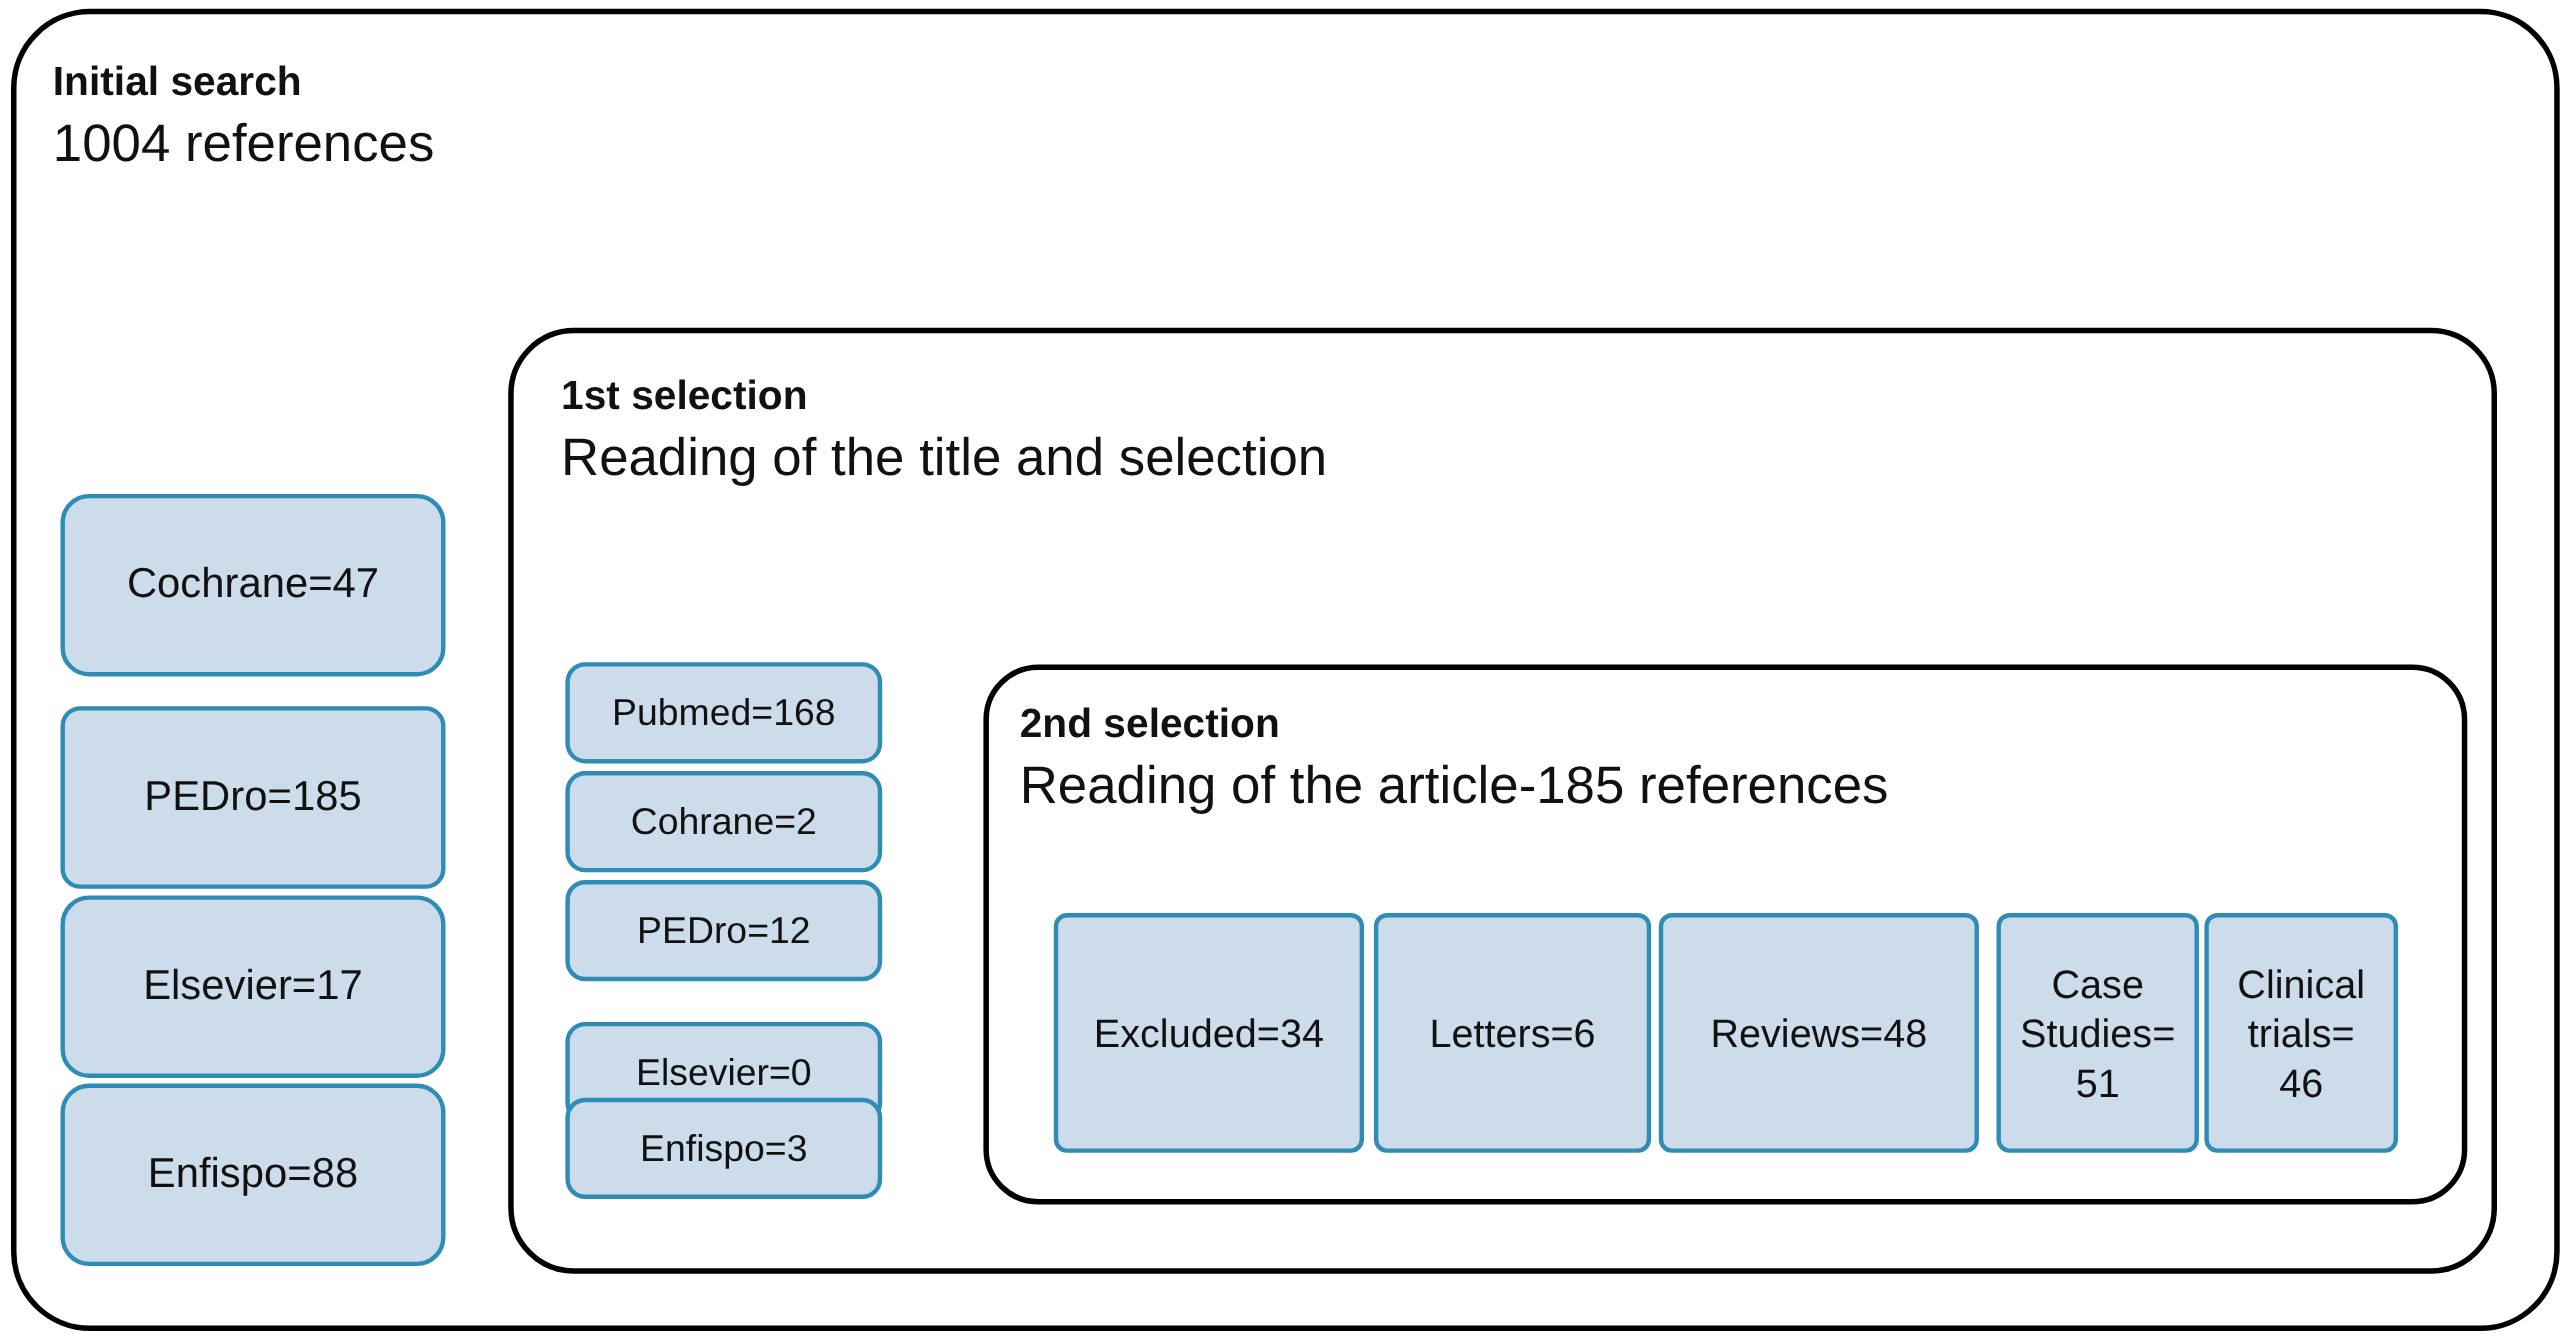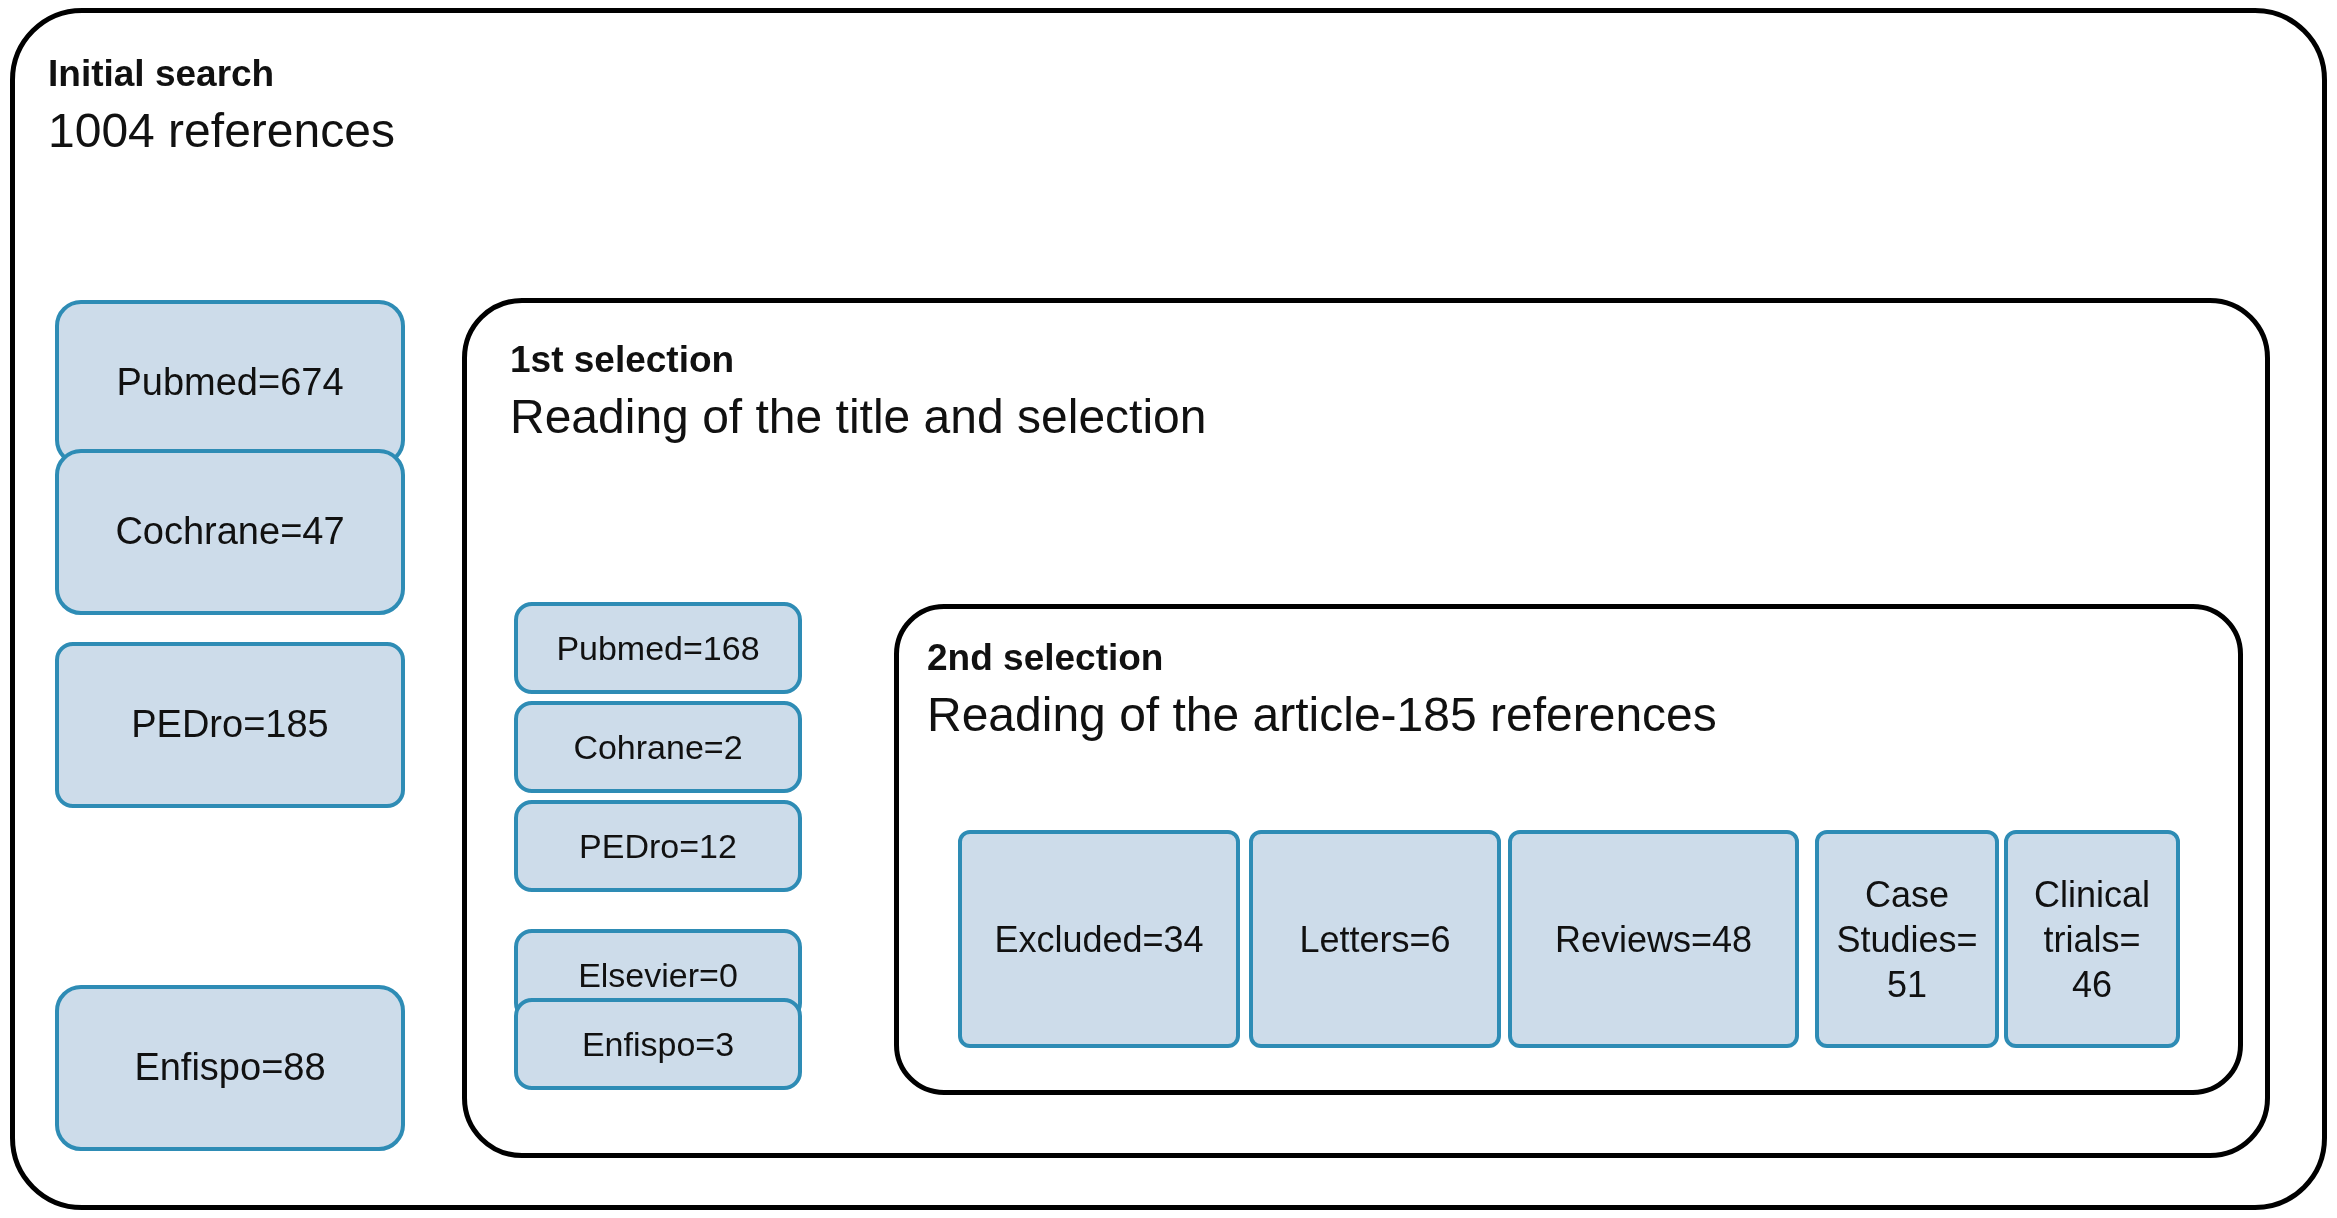--- a/index.html
+++ b/index.html
@@ -77,23 +77,23 @@
 
 <div class="canvas">
 
   <div class="container outer-container">
 
     <div class="stage-header hdr-initial">
       <div class="stage-title">Initial search</div>
       <div class="stage-subtitle">1004 references</div>
     </div>
 
-    <div class="bluebox src-box src-0">Pubmed=674</div>
     <div class="bluebox src-box src-1">Cochrane=47</div>
     <div class="bluebox src-box src-2">PEDro=185</div>
+    <div class="bluebox src-box src-3">Elsevier=17</div>
     <div class="bluebox src-box src-4">Enfispo=88</div>
 
     <div class="container first-container">
 
       <div class="stage-header hdr-first">
         <div class="stage-title">1st selection</div>
         <div class="stage-subtitle">Reading of the title and selection</div>
       </div>
 
       <div class="bluebox sel-box sel-0">Pubmed=168</div>

